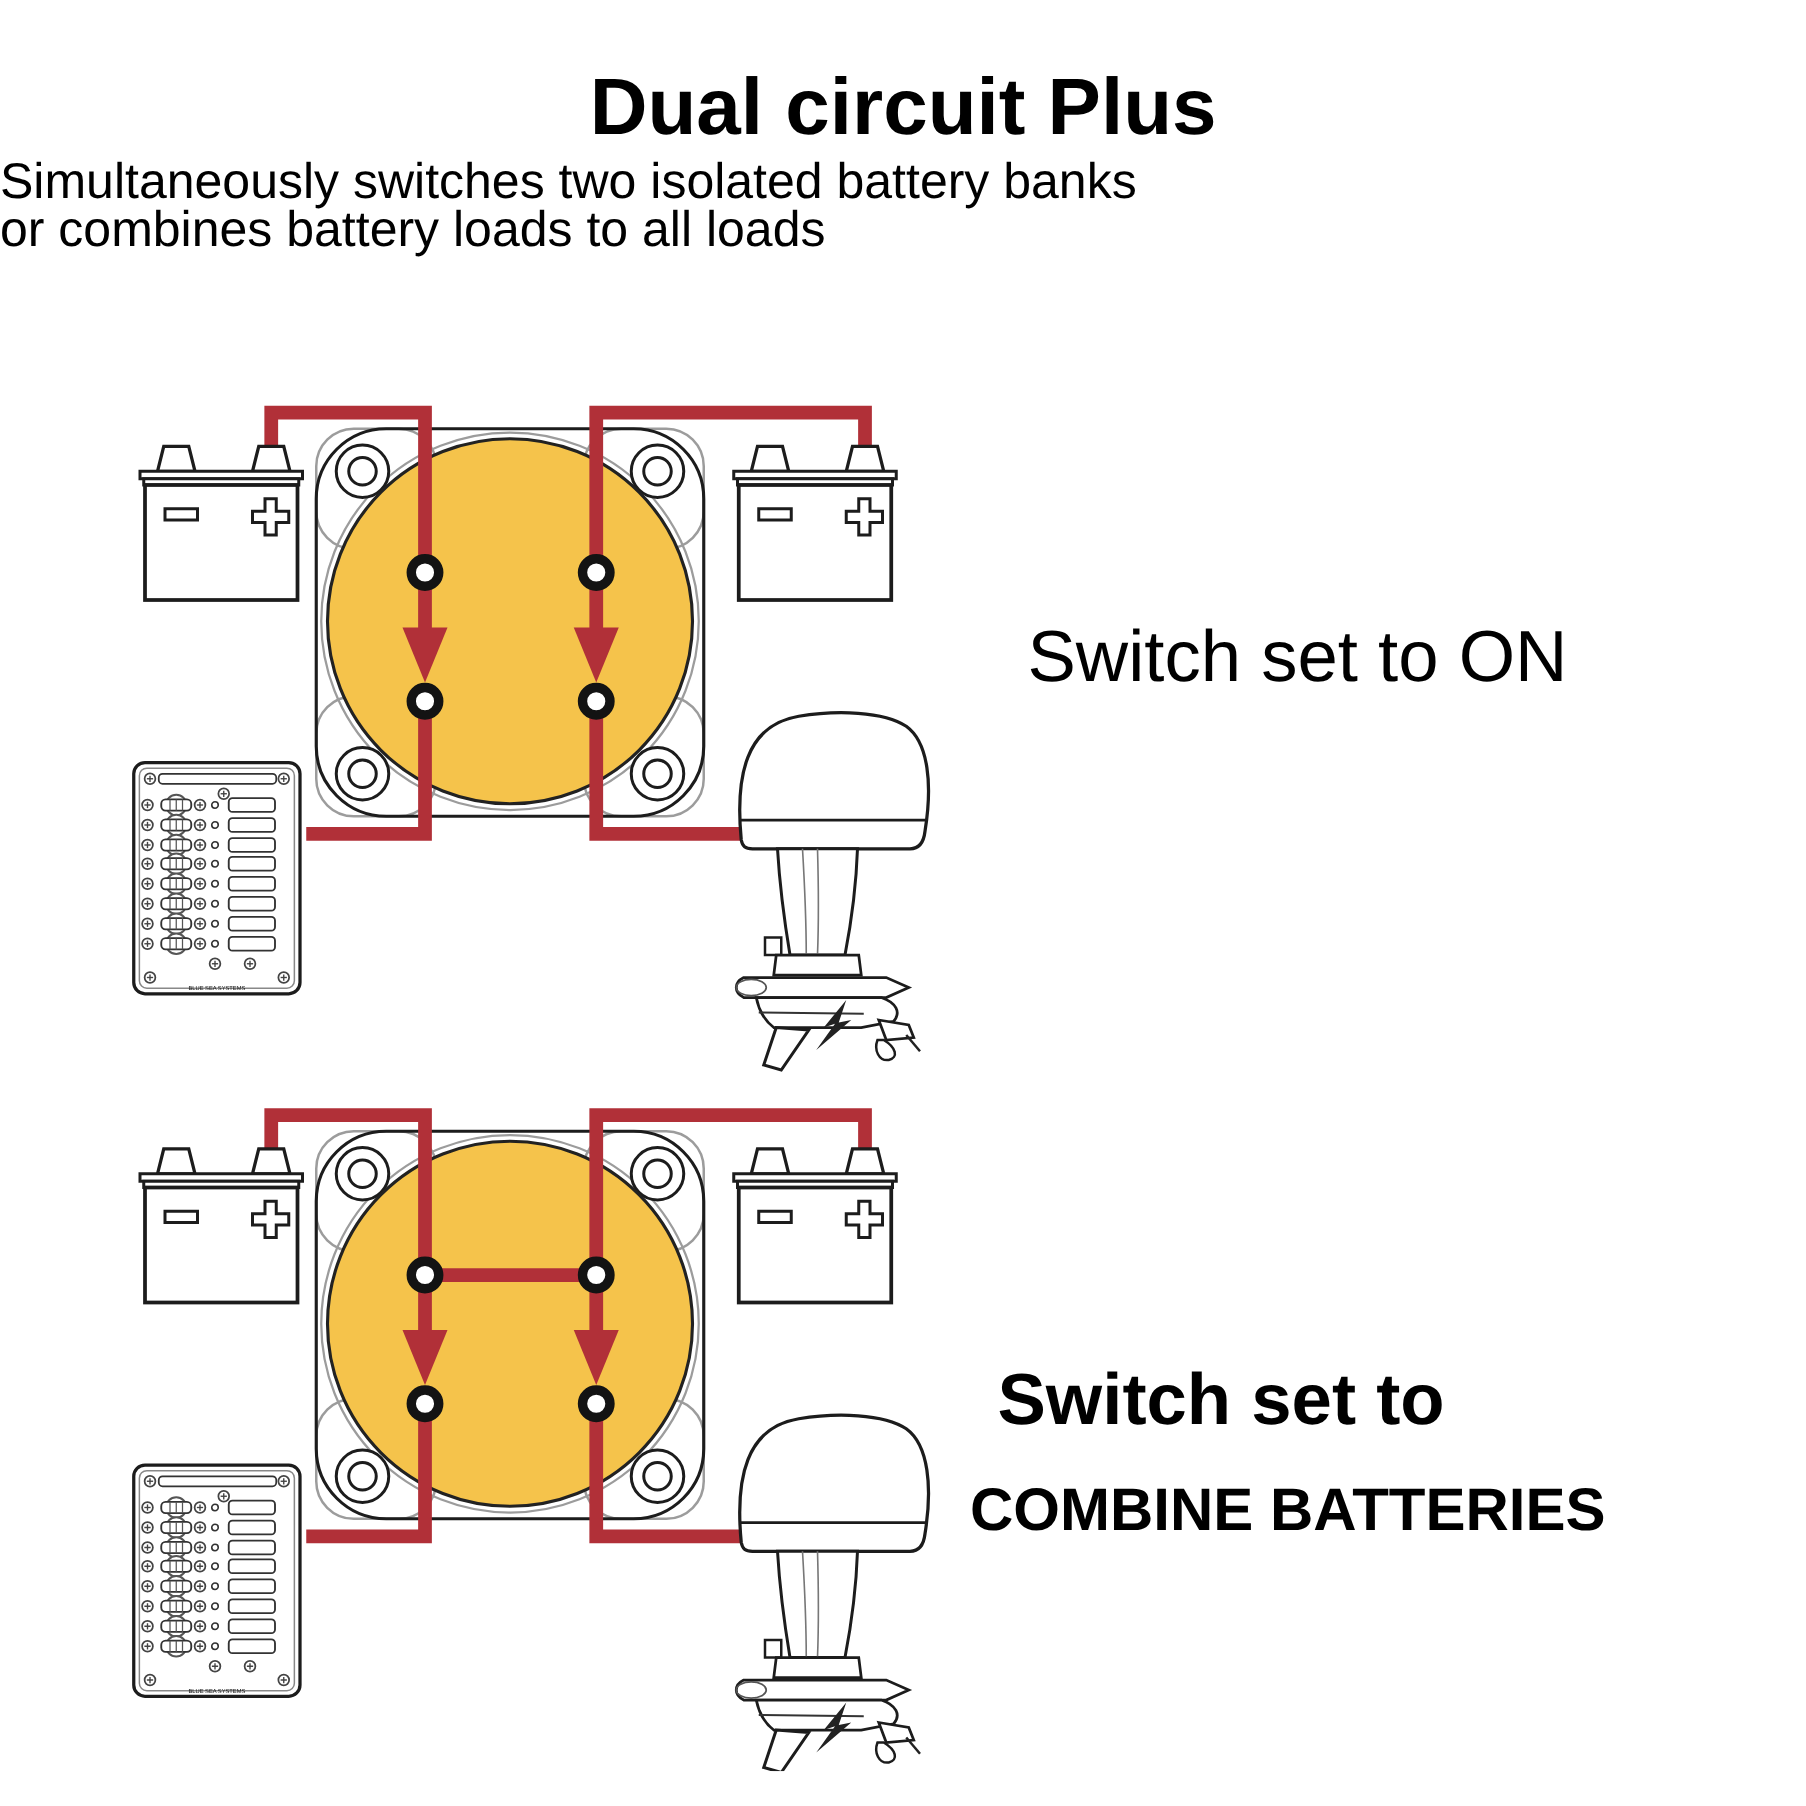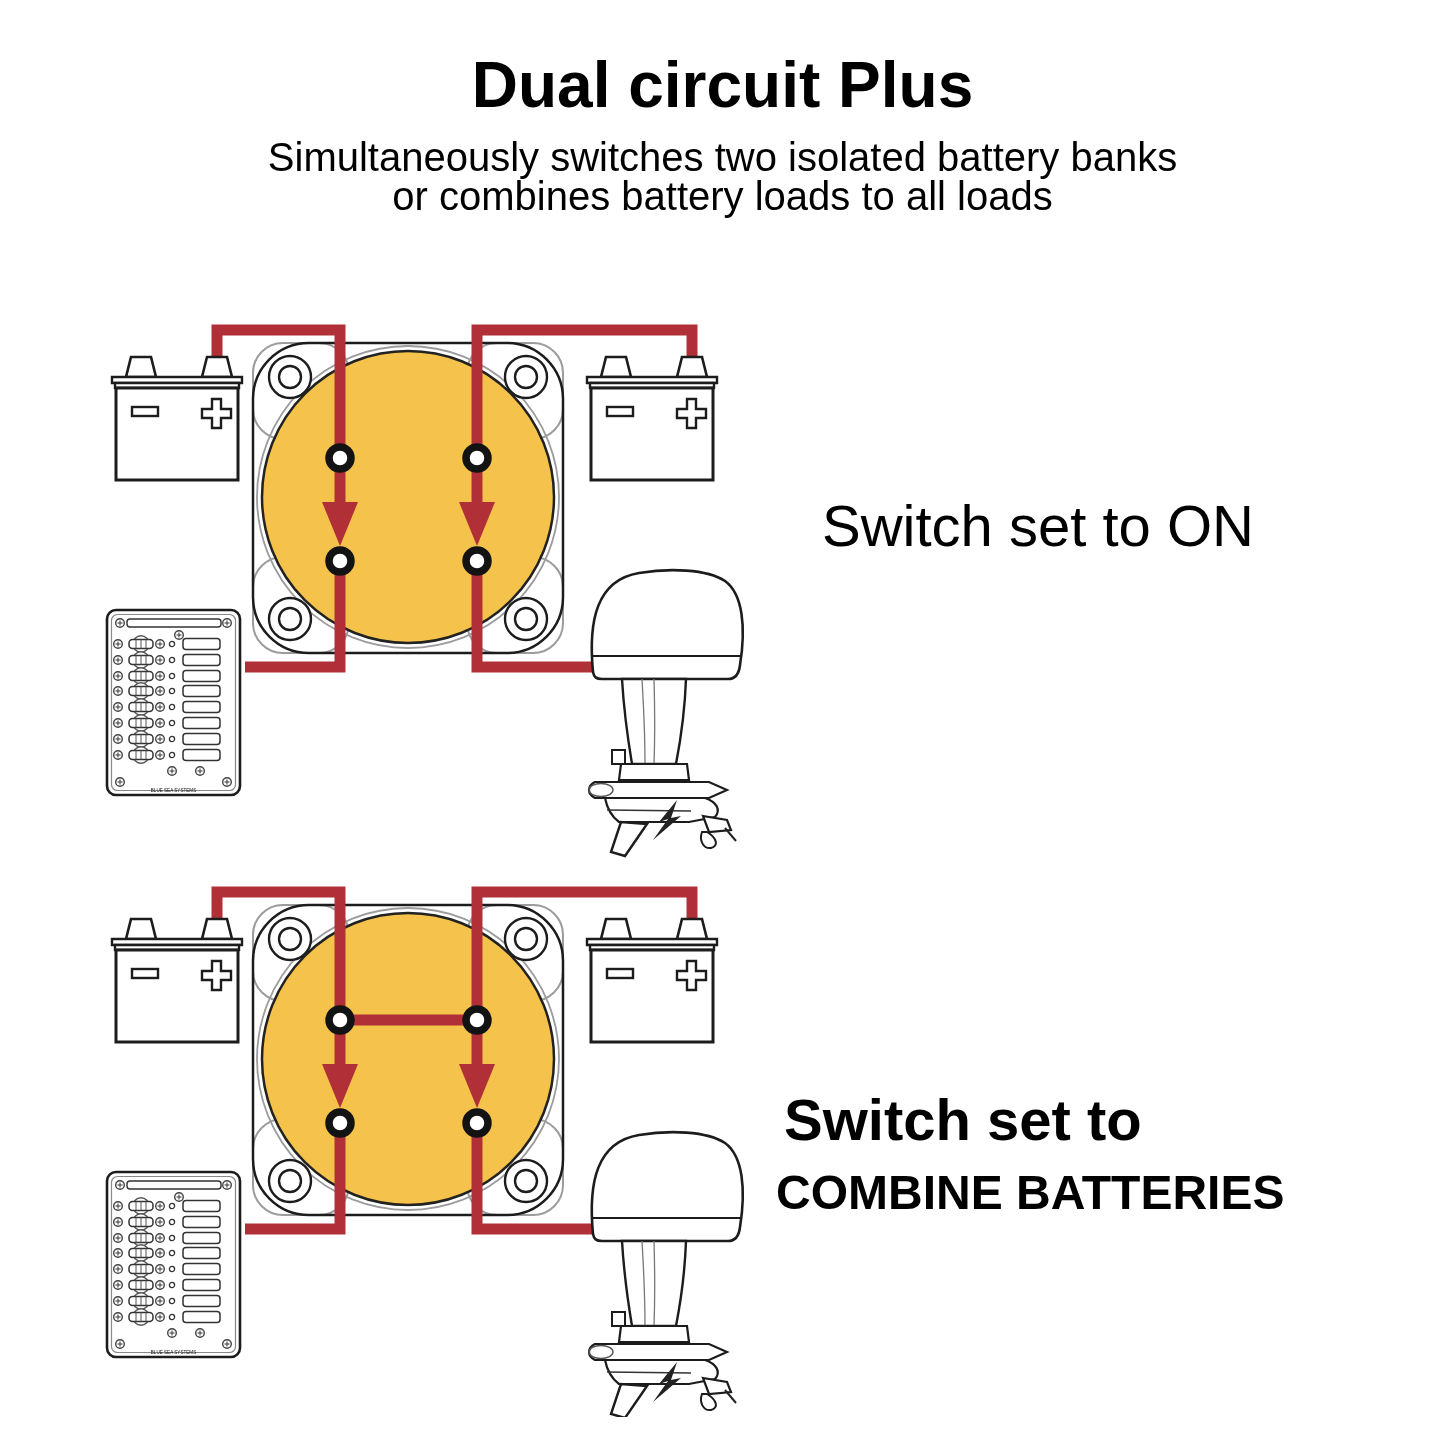--- a/index.html
+++ b/index.html
@@ -9,33 +9,33 @@
   html,body{margin:0;padding:0;background:#fff;}
   .page{
     position:relative; width:1445px; height:1417px; background:var(--paper);
     font-family:"Liberation Sans", sans-serif; color:var(--text); overflow:hidden;
   }
   .title{
     position:absolute; top:48px; left:0; width:100%; text-align:center;
     font-size:64px; font-weight:bold; letter-spacing:0;
   }
   .subtitle{
-    position:absolute; top:138px; left:0; width:100%; text-align:center;
+    position:absolute; top:126px; left:0; width:100%; text-align:left;
     font-size:40px; line-height:39px; font-weight:400;
   }
   .art{position:absolute; left:0; top:0;}
   .label-on{
     position:absolute; left:822px; top:492px;
     font-size:58px; font-weight:normal; white-space:nowrap;
   }
   .label-combine{
     position:absolute; left:776px; top:1086px; white-space:nowrap;
   }
-  .label-combine .l1{font-size:58px; font-weight:bold; margin-left:8px;}
-  .label-combine .l2{font-size:48px; font-weight:bold; margin-top:12px;}
+  .label-combine .l1{font-size:58px; font-weight:bold; margin-left:22px;}
+  .label-combine .l2{font-size:48px; font-weight:bold; margin-top:28px;}
   
   .wire{stroke:var(--wire); stroke-width:11; fill:none; stroke-linejoin:miter; stroke-linecap:butt;}
   .wfill{fill:var(--wire);}
   .w{fill:#fff; stroke:var(--ink);}
   .steel{fill:none; stroke:var(--steel);}
   .thin{fill:none; stroke:#777;}
 </style>
 </head>
 <body>
 

